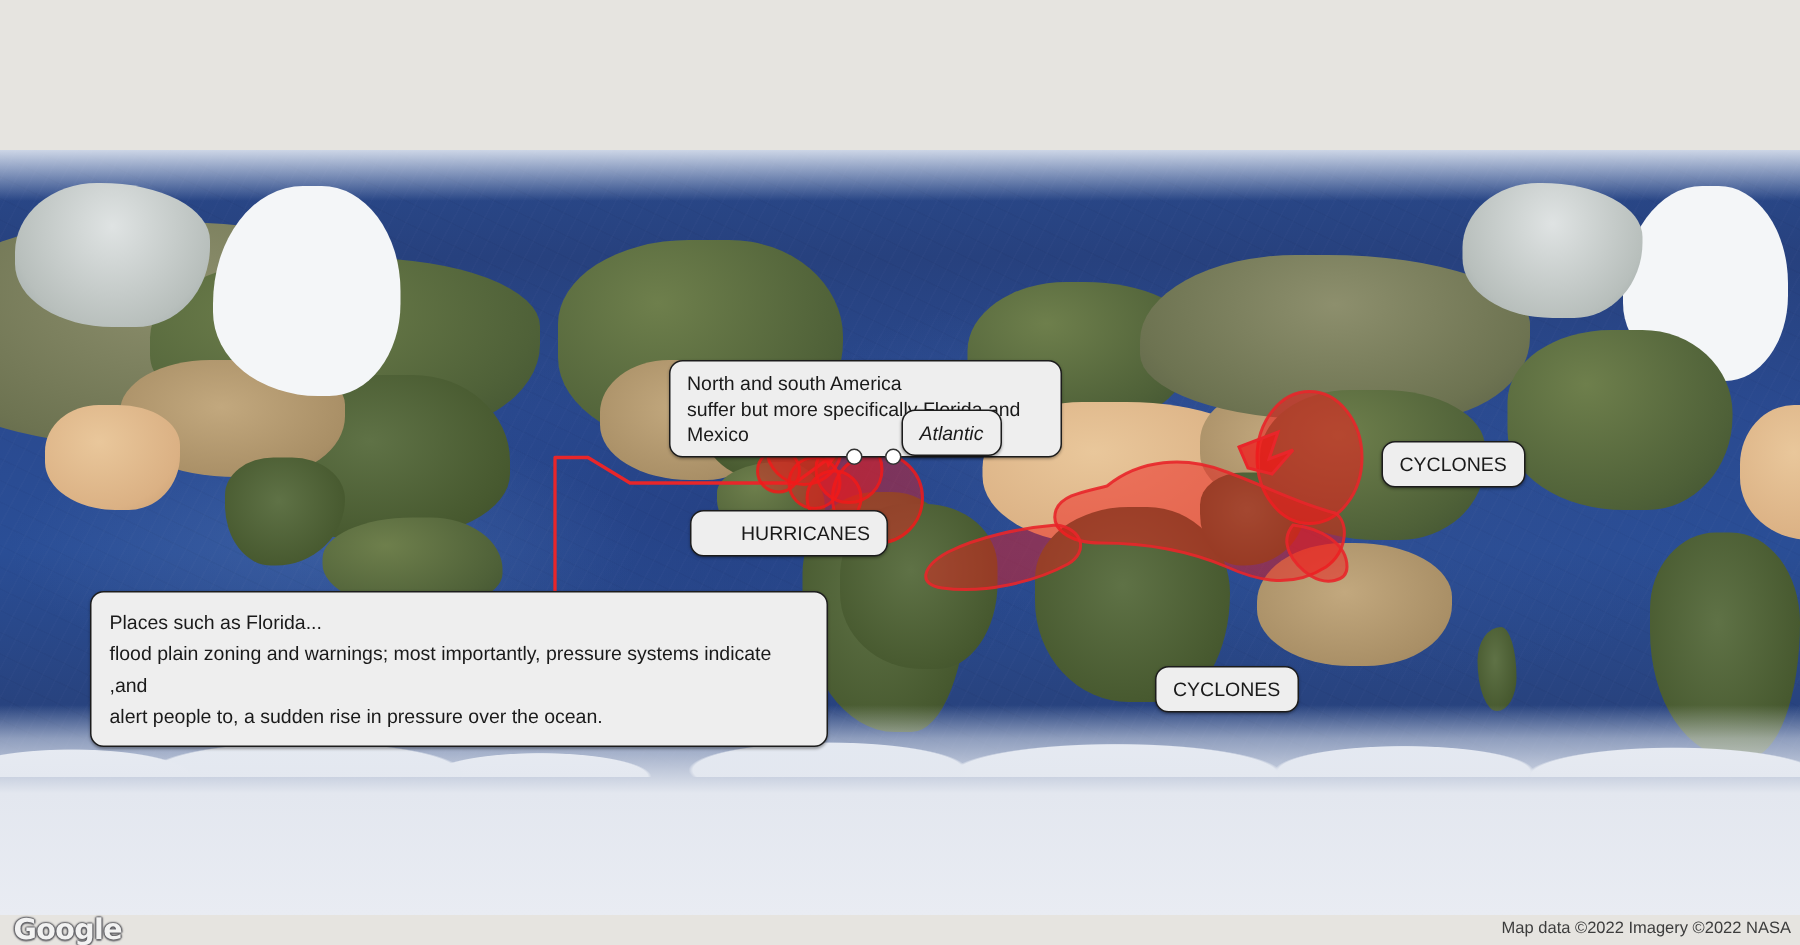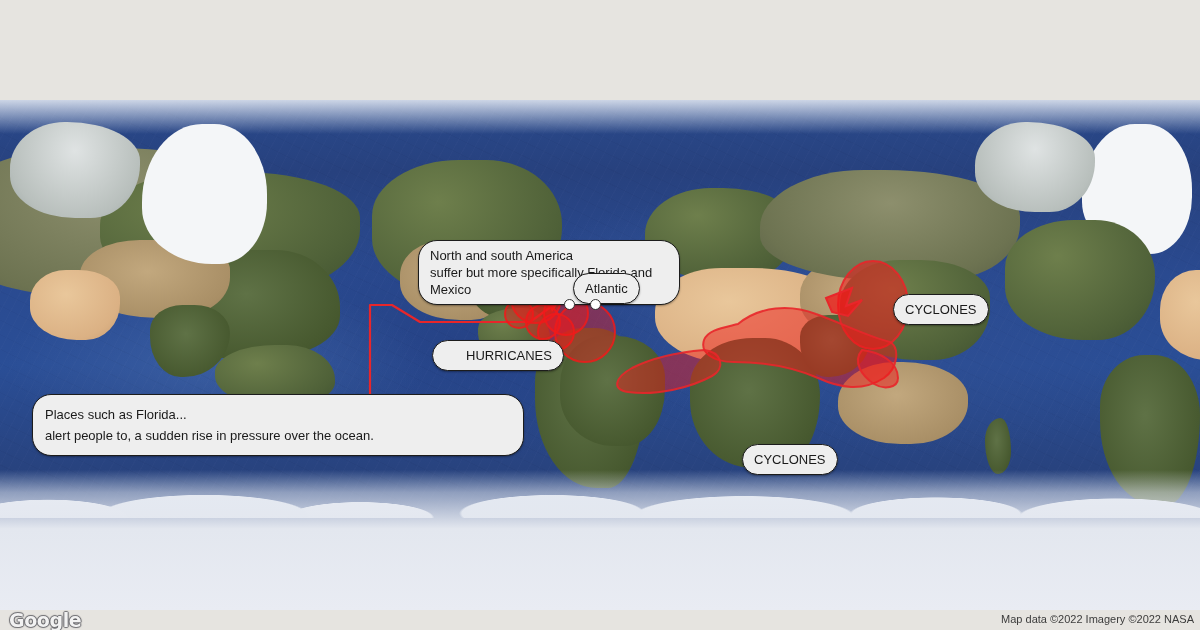--- a/index.html
+++ b/index.html
@@ -69,27 +69,28 @@
   .g-snowy {background:radial-gradient(ellipse at 50% 30%, #dfe3e3, #b8bfbc 72%, #9aa4a2);}
 
   
   #overlay{position:absolute;inset:0;pointer-events:none;}
 
   
   .lbl{
     position:absolute;
     background:#eeeeee;
     border:1px solid #1c1c1c;
-    border-radius:19px;
+    border-radius:9px;
     color:#1a1a1a;
     font-size:13px;
     line-height:17px;
     padding:6px 11px;
     white-space:nowrap;
     box-shadow:0 1px 2px rgba(0,0,0,.35);
+    margin-left:28px;
   }
   .lbl.multi{white-space:normal;}
   .lbl-line{display:block;}
   .handle{
     position:absolute;width:9px;height:9px;border-radius:50%;
     background:#ffffff;border:1px solid #333;
   }
 
   
   #attrib-bar{
@@ -192,21 +193,21 @@
 
       <path d="M 862,250 C 880,252 898,262 898,278 C 898,288 884,290 874,284
                C 862,276 852,262 862,250 Z" fill="#f01a1a" fill-opacity="0.5" stroke="#e8262a" stroke-opacity=".9" stroke-width="2"></path>
     </svg>
 
     <div class="lbl multi" style="left:418px;top:140px;width:238px;">
       <span class="lbl-line">North and south America</span>
       <span class="lbl-line">suffer but more specifically Florida and Mexico</span>
     </div>
 
-    <div class="lbl" style="left:573px;top:173px;">
+    <div class="lbl" style="left:573px;top:173px;font-style:italic;">
       <span>Atlantic</span>
     </div>
     <div class="handle" style="left:564px;top:199px;"></div>
     <div class="handle" style="left:590px;top:199px;"></div>
 
     <div class="lbl" style="left:432px;top:240px;padding-left:33px;">
       <span>HURRICANES</span>
     </div>
 
     <div class="lbl" style="left:893px;top:194px;">
@@ -214,20 +215,21 @@
     </div>
 
 
 
     <div class="lbl" style="left:742px;top:344px;">
       <span>CYCLONES</span>
     </div>
 
     <div class="lbl multi" style="left:32px;top:294px;width:466px;line-height:21px;padding:9px 12px;">
       <span class="lbl-line">Places such as Florida...</span>
+      <span class="lbl-line">flood plain zoning and warnings; most importantly, pressure systems indicate ,and</span>
       <span class="lbl-line">alert people to, a sudden rise in pressure over the ocean.</span>
     </div>
 
   </div>
 
   <div id="attrib-bar"></div>
   <div id="google-logo">Google</div>
   <div id="attrib-text">Map data ©2022 Imagery ©2022 NASA</div>
 
 </div>

